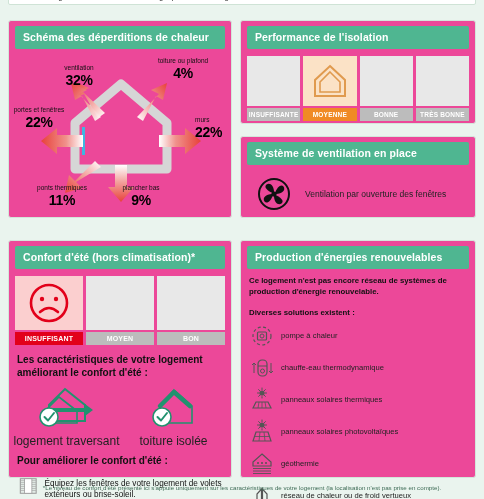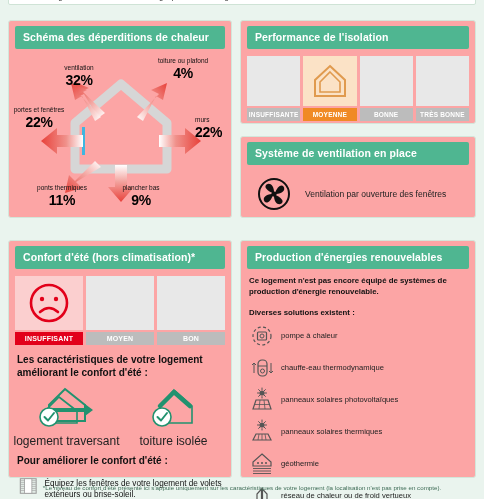--- a/index.html
+++ b/index.html
@@ -16,21 +16,21 @@
     background: #fff; border: 1px solid #cfe3d6; border-radius: 2px;
     overflow: hidden;
   }
   .clip-top span {
     display: block; font-size: 8px; color: #333; text-align: center;
     line-height: 10px; white-space: nowrap;
   }
 
   .panel {
     position: absolute;
-    background: #fca5a5;
+    background: #ec4899;
     border: 1px solid #d3e6da;
     border-radius: 3px;
   }
   .panel-head {
     background: #4fb691;
     color: #fff;
     font-weight: bold;
     font-size: 10.5px;
     letter-spacing: .1px;
     padding: 5px 8px 6px 8px;
@@ -341,21 +341,21 @@
             <line x1="19.5" y1="21" x2="25.5" y2="21"></line>
         </g>
       </svg>
       <div class="advice-text">Équipez les fenêtres de votre logement de volets extérieurs ou brise-soleil.</div>
     </div>
   </div>
 
   <div class="panel" id="p-enr">
     <div class="panel-head">Production d'énergies renouvelables</div>
 
-    <div class="enr-intro">Ce logement n'est pas encore équipé de systèmes de production d'énergie renouvelable.</div>
+    <div class="enr-intro">Ce logement n'est pas encore réseau de systèmes de production d'énergie renouvelable.</div>
     <div class="enr-sub">Diverses solutions existent :</div>
 
     <div class="enr-grid">
 
       <div class="enr-item">
         <svg width="26" height="26" viewBox="0 0 26 26">
           <circle cx="13" cy="13" r="9" fill="none" stroke="#555" stroke-width="1.2" stroke-dasharray="3 2.4"></circle>
           <rect x="8.5" y="9" width="9" height="8" rx="1" fill="none" stroke="#555" stroke-width="1.2"></rect>
           <circle cx="13" cy="13" r="2" fill="none" stroke="#555" stroke-width="1"></circle>
         </svg>
@@ -364,20 +364,43 @@
 
       <div class="enr-item">
         <svg width="26" height="26" viewBox="0 0 26 26">
           <rect x="9" y="5" width="9" height="16" rx="4" fill="none" stroke="#555" stroke-width="1.2"></rect>
           <line x1="9" y1="11" x2="18" y2="11" stroke="#555" stroke-width="1"></line>
           <circle cx="13.5" cy="16" r="2" fill="none" stroke="#555" stroke-width="1"></circle>
           <path d="M5 8 L5 18 M3 10 L5 8 L7 10" fill="none" stroke="#555" stroke-width="1"></path>
           <path d="M22 8 L22 18 M20 16 L22 18 L24 16" fill="none" stroke="#555" stroke-width="1"></path>
         </svg>
         <div class="enr-cap">chauffe-eau thermodynamique</div>
+      </div>
+
+      <div class="enr-item">
+        <svg width="26" height="26" viewBox="0 0 26 26">
+          <circle cx="13" cy="6" r="2.6" fill="#555"></circle>
+          <g stroke="#555" stroke-width="1" stroke-linecap="round">
+            <line x1="13" y1="1" x2="13" y2="2.6"></line>
+              <line x1="13" y1="9.6" x2="13" y2="11"></line>
+            <line x1="8.5" y1="6" x2="10" y2="6"></line>
+              <line x1="16" y1="6" x2="17.5" y2="6"></line>
+            <line x1="9.6" y1="2.6" x2="10.7" y2="3.7"></line>
+              <line x1="15.3" y1="8.3" x2="16.4" y2="9.4"></line>
+            <line x1="16.4" y1="2.6" x2="15.3" y2="3.7"></line>
+              <line x1="10.7" y1="8.3" x2="9.6" y2="9.4"></line>
+          </g>
+          <path d="M4 21 L7 15 L19 15 L22 21 Z" fill="none" stroke="#555" stroke-width="1.2"></path>
+          <g stroke="#555" stroke-width=".8">
+            <line x1="10" y1="15" x2="9" y2="21"></line>
+              <line x1="13" y1="15" x2="13" y2="21"></line>
+              <line x1="16" y1="15" x2="17" y2="21"></line>
+          </g>
+        </svg>
+        <div class="enr-cap">panneaux solaires thermiques</div>
       </div>
 
       <div class="enr-item">
         <svg width="26" height="26" viewBox="0 0 26 26">
           <circle cx="13" cy="6" r="2.6" fill="#555"></circle>
           <g stroke="#555" stroke-width="1" stroke-linecap="round">
             <line x1="13" y1="1" x2="13" y2="2.6"></line>
               <line x1="13" y1="9.6" x2="13" y2="11"></line>
             <line x1="8.5" y1="6" x2="10" y2="6"></line>
               <line x1="16" y1="6" x2="17.5" y2="6"></line>
@@ -391,43 +414,20 @@
             <line x1="5.6" y1="17.5" x2="20.4" y2="17.5"></line>
             <line x1="11" y1="13" x2="10" y2="22"></line>
               <line x1="15" y1="13" x2="16" y2="22"></line>
           </g>
         </svg>
         <div class="enr-cap">panneaux solaires photovoltaïques</div>
       </div>
 
       <div class="enr-item">
         <svg width="26" height="26" viewBox="0 0 26 26">
-          <circle cx="13" cy="6" r="2.6" fill="#555"></circle>
-          <g stroke="#555" stroke-width="1" stroke-linecap="round">
-            <line x1="13" y1="1" x2="13" y2="2.6"></line>
-              <line x1="13" y1="9.6" x2="13" y2="11"></line>
-            <line x1="8.5" y1="6" x2="10" y2="6"></line>
-              <line x1="16" y1="6" x2="17.5" y2="6"></line>
-            <line x1="9.6" y1="2.6" x2="10.7" y2="3.7"></line>
-              <line x1="15.3" y1="8.3" x2="16.4" y2="9.4"></line>
-            <line x1="16.4" y1="2.6" x2="15.3" y2="3.7"></line>
-              <line x1="10.7" y1="8.3" x2="9.6" y2="9.4"></line>
-          </g>
-          <path d="M4 21 L7 15 L19 15 L22 21 Z" fill="none" stroke="#555" stroke-width="1.2"></path>
-          <g stroke="#555" stroke-width=".8">
-            <line x1="10" y1="15" x2="9" y2="21"></line>
-              <line x1="13" y1="15" x2="13" y2="21"></line>
-              <line x1="16" y1="15" x2="17" y2="21"></line>
-          </g>
-        </svg>
-        <div class="enr-cap">panneaux solaires thermiques</div>
-      </div>
-
-      <div class="enr-item">
-        <svg width="26" height="26" viewBox="0 0 26 26">
           <path d="M13 3 L22 11 L22 15 L4 15 L4 11 Z" fill="none" stroke="#555" stroke-width="1.2"></path>
           <circle cx="9" cy="12" r="1" fill="#555"></circle>
             <circle cx="13" cy="12" r="1" fill="#555"></circle>
             <circle cx="17" cy="12" r="1" fill="#555"></circle>
           <g stroke="#555" stroke-width=".9">
             <line x1="4" y1="17.5" x2="22" y2="17.5"></line>
             <line x1="4" y1="20" x2="22" y2="20"></line>
             <line x1="4" y1="22.5" x2="22" y2="22.5"></line>
           </g>
         </svg>

